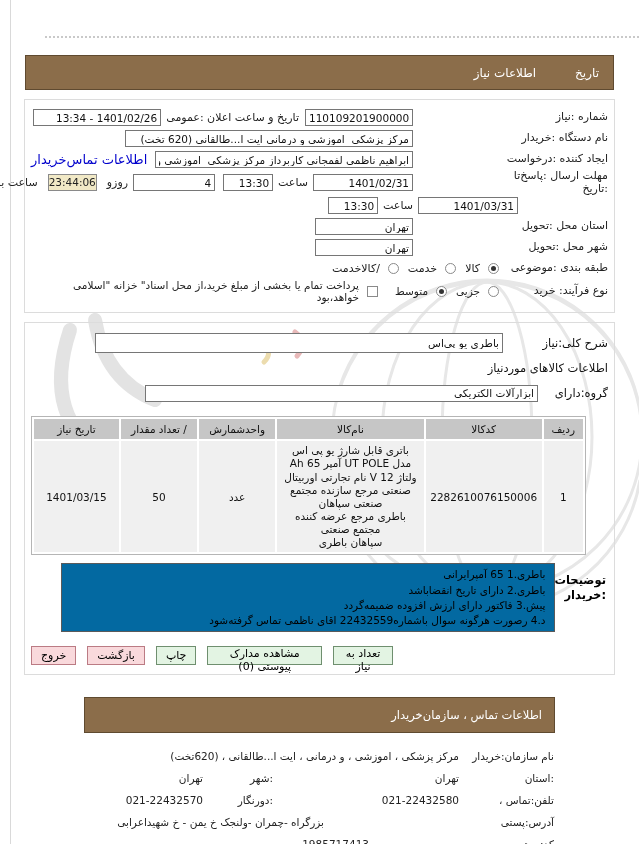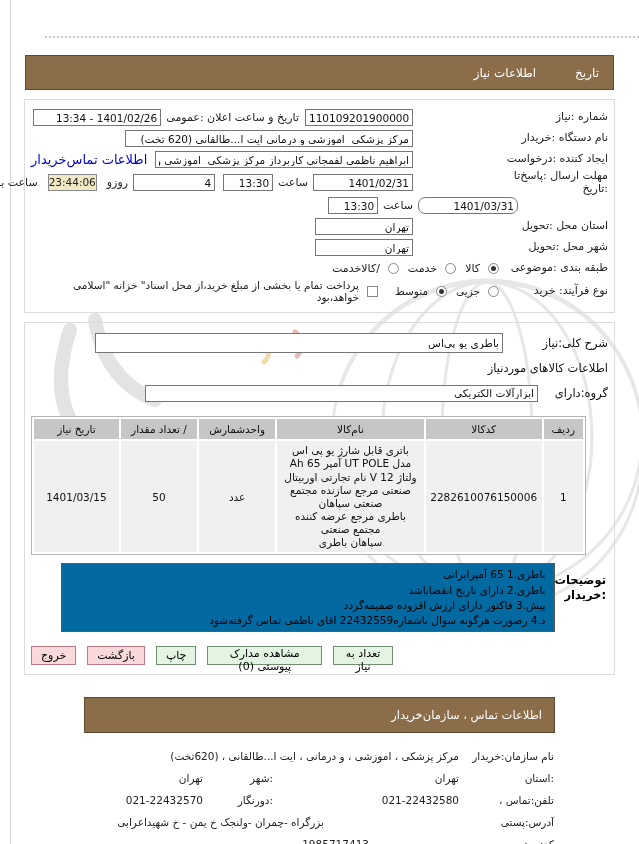--- a/index.html
+++ b/index.html
@@ -123,21 +123,21 @@
         <span class="inlbl">ساعت</span>
         <input class="tb num" style="width: 42px;" readonly="" value="13:30">
         <input class="tb num" style="width: 74px; margin-right: 8px;" readonly="" value="4">
         <span class="inlbl">روزو</span>
         <span class="hl">23:44:06</span>
         <span class="inlbl">ساعت باقی‌مانده</span>
       </div>
 
       <div class="fr">
         <span class="gap93"></span>
-        <input class="tb num" style="width: 92px; border-radius: 7px;" readonly="" value="1401/03/31">
+        <input class="tb num" style="width: 92px;" readonly="" value="1401/03/31">
         <span class="inlbl">ساعت</span>
         <input class="tb num" style="width: 42px;" readonly="" value="13:30">
       </div>
 
       <div class="fr">
         <span class="lbl">استان محل :تحویل</span>
         <span class="gap93"></span>
         <input class="tb rtlval" style="width: 90px;" readonly="" value="تهران">
       </div>
 

